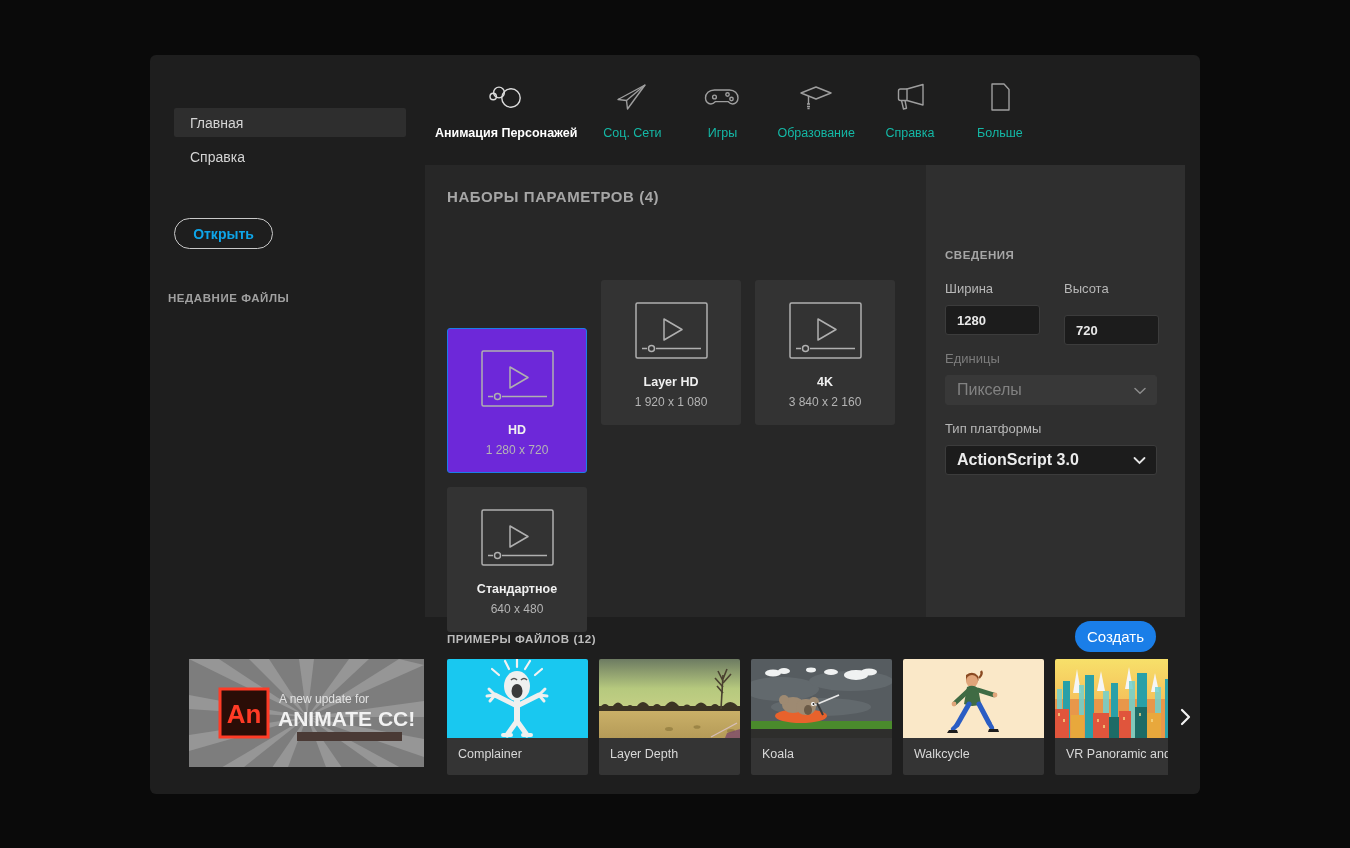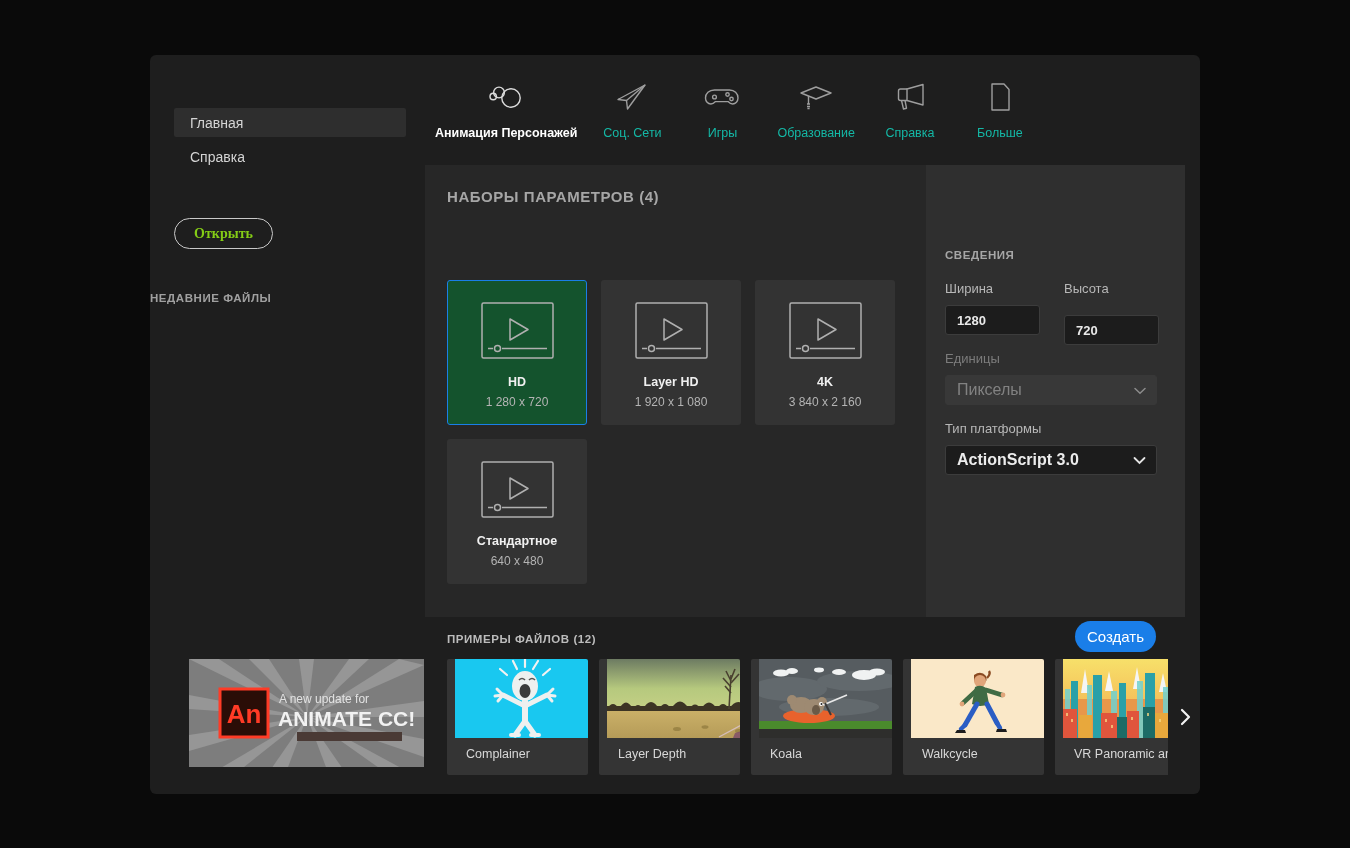--- a/index.html
+++ b/index.html
@@ -28,28 +28,28 @@
     cursor: default;
   }
   .nav-item.active { background: #2e2e2e; }
   #nav-home { top: 53px; }
   #nav-help { top: 87px; }
 
   #open-button {
     position: absolute; left: 24px; top: 163px;
     width: 99px; height: 31px;
     border: 1px solid #c9c9c9; border-radius: 16px;
-    background: transparent; color: #84cc16;
+    background: transparent; color: #0ea5e9;
     font-size: 14px; font-weight: bold;
-    font-family: Liberation Serif, serif;
+    font-family: Liberation Sans, sans-serif;
     cursor: pointer;
   }
 
   #recent-label {
-    position: absolute; left: 0; top: 237px;
+    position: absolute; left: 18px; top: 237px;
     font-size: 11.5px; font-weight: bold; letter-spacing: .55px;
     color: #a0a0a0;
   }
 
   
   #tabbar {
     position: absolute; left: 275px; top: 20px;
     width: 760px; height: 95px;
     display: flex; align-items: flex-start;
   }
@@ -82,21 +82,21 @@
     width: 460px;
     display: flex; flex-wrap: wrap; gap: 14px;
   }
   .preset-card {
     width: 140px; height: 145px;
     background: #333333; border-radius: 3px;
     border: 1px solid transparent;
     display: flex; flex-direction: column; align-items: center;
     cursor: pointer; position: relative;
   }
-  .preset-card.selected { border: 1px solid #1a7ee8; background: #14532d; }
+  .preset-card.selected { border: 1px solid #1a7ee8; background: #6d28d9; margin-top: 48px; }
   .preset-thumb { margin-top: 21px; }
   .preset-name {
     margin-top: 12px; font-size: 12.5px; font-weight: bold; color: #f0f0f0;
   }
   .preset-dim { margin-top: 6px; font-size: 12px; color: #b4b4b4; }
 
   
   #details-panel {
     position: absolute; left: 776px; top: 110px;
     width: 259px; height: 452px;
@@ -145,21 +145,20 @@
   #samples-row {
     position: absolute; left: 297px; top: 604px;
     width: 721px; height: 116px;
     display: flex; gap: 11px; overflow: hidden;
   }
   .sample-card {
     flex: 0 0 141px; height: 116px;
     background: #343434; border-radius: 2px;
     display: flex; flex-direction: column; cursor: pointer;
     overflow: hidden;
-    padding-left: 8px;
   }
   .sample-thumb { width: 141px; height: 79px; overflow: hidden; position: relative; }
   .sample-name {
     padding: 9px 0 0 11px; font-size: 12.5px; color: #d8d8d8;
     white-space: nowrap; overflow: hidden;
   }
   #samples-next {
     position: absolute; left: 1025px; top: 652px;
     width: 20px; height: 20px;
     color: #f2f2f2; font-size: 19px; font-weight: bold;

